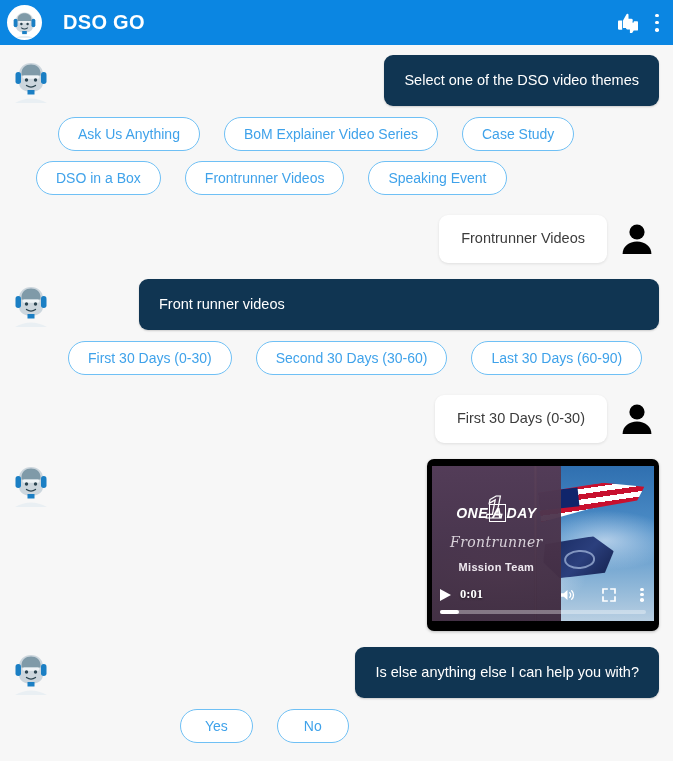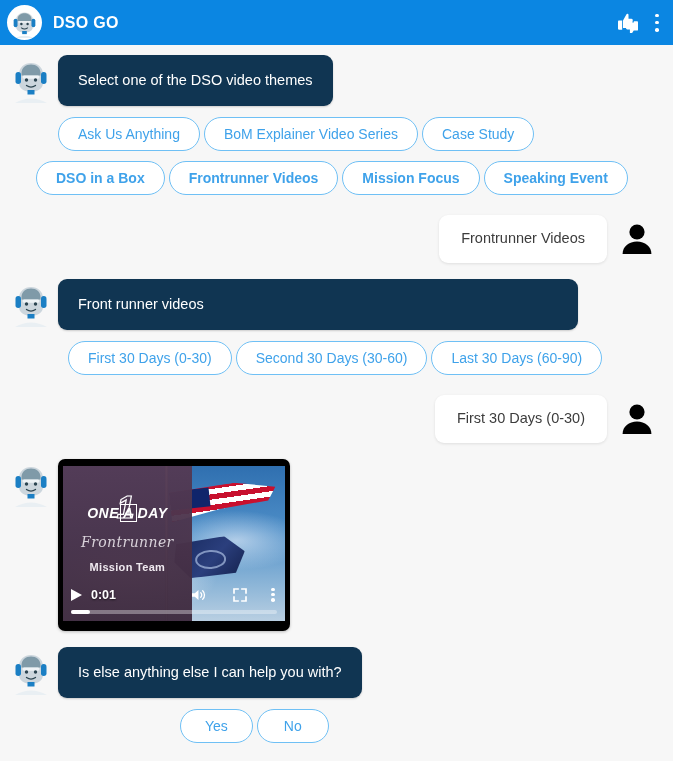--- a/index.html
+++ b/index.html
@@ -32,23 +32,23 @@
     height: 35px;
     border-radius: 50%;
     background: #ffffff;
     display: flex;
     align-items: center;
     justify-content: center;
     flex: 0 0 auto;
     overflow: hidden;
   }
   .header-title {
-    margin-left: 11px;
+    margin-left: 21px;
     color: #ffffff;
-    font-size: 16px;
+    font-size: 20px;
     font-weight: bold;
     letter-spacing: 0.3px;
     flex: 1 1 auto;
   }
   .header-icons {
     display: flex;
     align-items: center;
     gap: 16px;
   }
   .hdr-icon {
@@ -79,21 +79,21 @@
     background: #f7f7f7;
     padding: 10px 14px 6px 10px;
     overflow: hidden;
     position: relative;
   }
 
   .row {
     display: flex;
     align-items: flex-start;
   }
-  .row.bot { justify-content: flex-start; }
+  .row.bot { justify-content: space-between; }
   .row.user { justify-content: flex-end; align-items: center; }
 
   .bot-avatar {
     width: 42px;
     height: 46px;
     flex: 0 0 auto;
     margin-right: 6px;
     margin-top: 2px;
   }
 
@@ -124,21 +124,21 @@
     flex: 0 0 auto;
     display: flex;
     align-items: center;
     justify-content: center;
   }
 
   
   .chips {
     display: flex;
     flex-wrap: wrap;
-    gap: 10px 4px;
+    gap: 10px 24px;
     margin-top: 11px;
     padding-left: 48px;
   }
   .chips.indent-row2 { margin-top: 10px; }
   .chip {
     border: 1.3px solid #6fc0f5;
     color: #3fa2ea;
     background: #ffffff;
     border-radius: 22px;
     padding: 9px 19px;
@@ -304,20 +304,21 @@
     display: flex;
     align-items: center;
     justify-content: center;
     cursor: pointer;
   }
   .ctrl-time {
     font-size: 12.5px;
     font-weight: bold;
     margin-left: 8px;
     text-shadow: 0 1px 2px rgba(0,0,0,0.6);
+    font-family: Liberation Serif, serif;
   }
   .ctrl-spacer { flex: 1 1 auto; }
   .vid-progress {
     position: absolute;
     left: 8px;
     right: 8px;
     bottom: 7px;
     height: 4px;
     background: rgba(255,255,255,0.35);
     border-radius: 2px;
@@ -392,24 +393,23 @@
     </span>
     <div class="bubble-bot">Select one of the DSO video themes</div>
   </div>
 
   <div class="chips">
     <span class="chip">Ask Us Anything</span>
     <span class="chip">BoM Explainer Video Series</span>
     <span class="chip">Case Study</span>
   </div>
 
-  <div class="chips indent-row2" style="padding-left:26px;font-weight:bold;">
+  <div class="chips indent-row2" style="padding-left:26px;">
     <span class="chip">DSO in a Box</span>
     <span class="chip">Frontrunner Videos</span>
-    <span class="chip">Mission Focus</span>
     <span class="chip">Speaking Event</span>
   </div>
 
   <div class="gap-lg"></div>
 
   <div class="row user">
     <div class="bubble-user">Frontrunner Videos</div>
     <span class="user-avatar">
       <svg width="36" height="36" viewBox="0 0 36 36">
         <circle cx="18" cy="11" r="7.6" fill="#000000"></circle>

